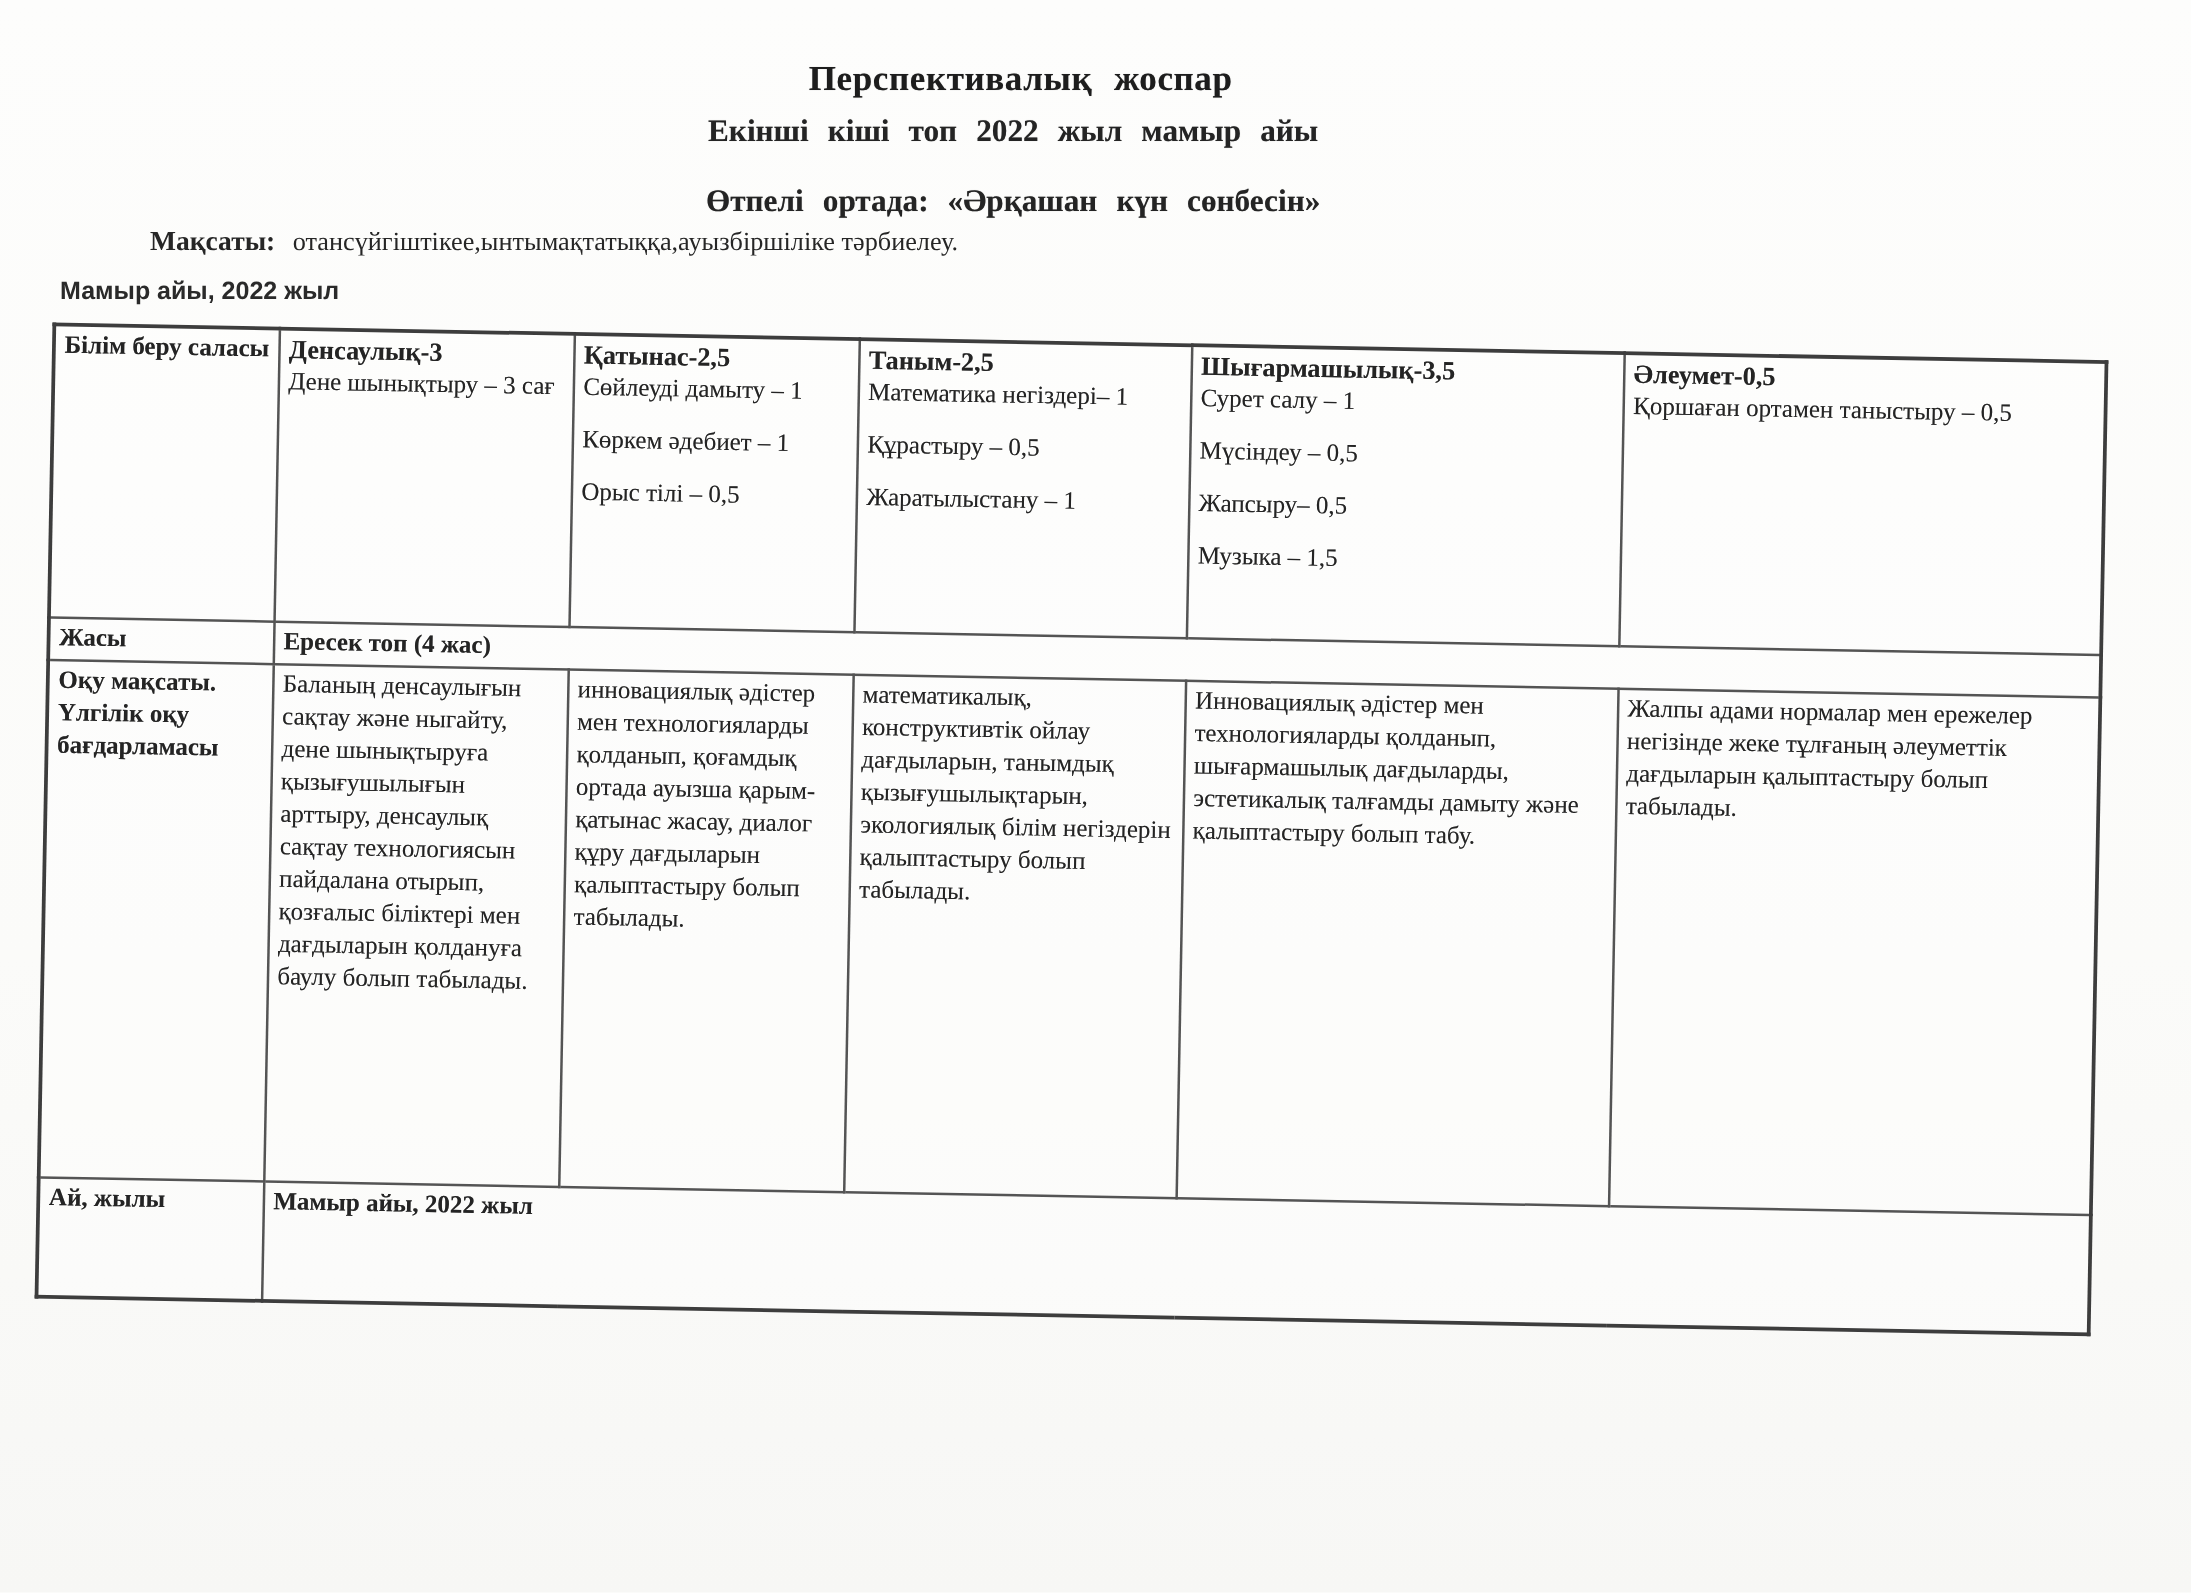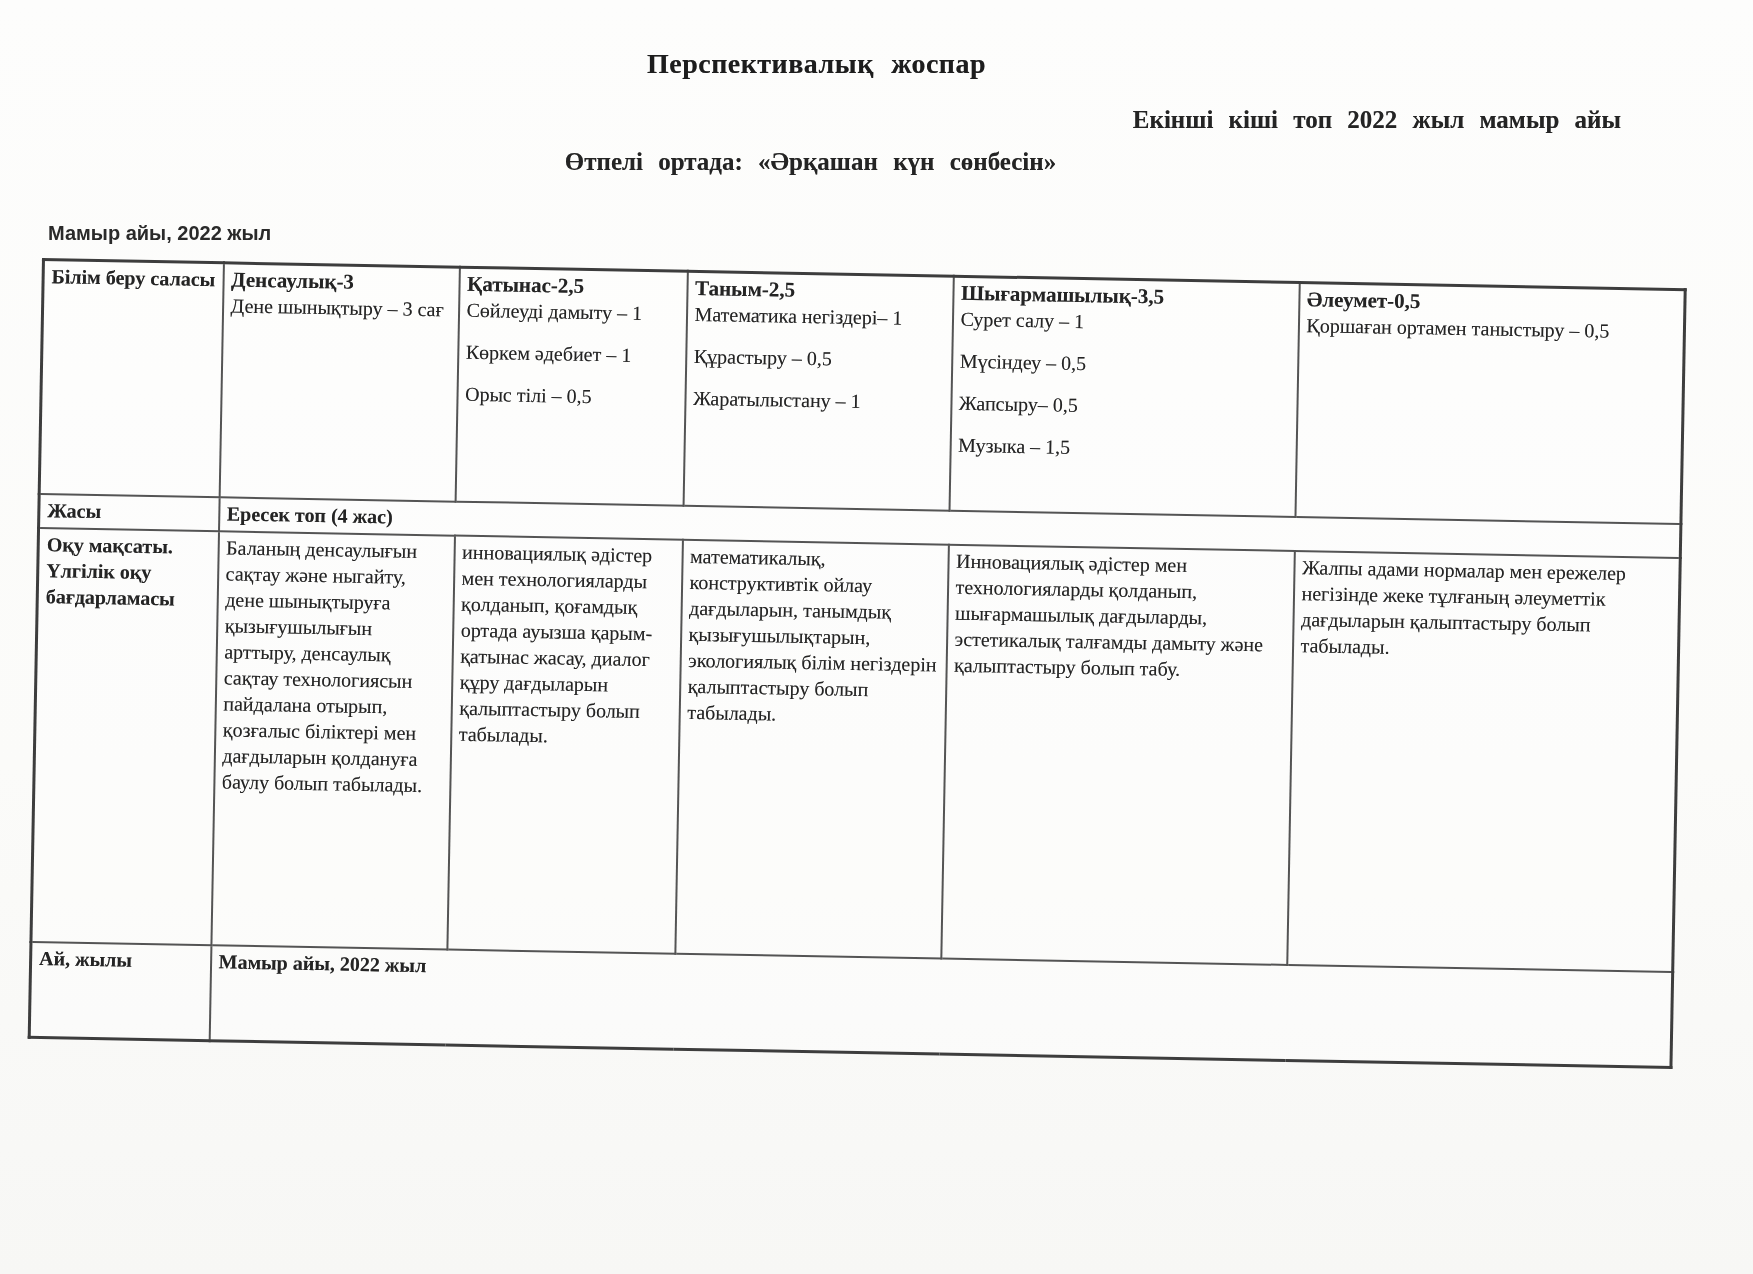--- a/index.html
+++ b/index.html
@@ -17,21 +17,21 @@
     text-align:center;padding-right:120px;box-sizing:border-box;
     font-size:28px;font-weight:bold;word-spacing:10px;letter-spacing:.5px;
     color:#1d1d1d;text-shadow:0 0 .6px rgba(0,0,0,.45);
   }
   .doc-sub{
     position:absolute;left:0;width:1753px;
     text-align:center;padding-right:132px;box-sizing:border-box;
     font-size:25px;font-weight:bold;word-spacing:9px;
     color:#242424;text-shadow:0 0 .6px rgba(0,0,0,.4);
   }
-  .sub-group{top:106px;text-align:right;}
+  .sub-group{top:92px;}
   .sub-theme{top:148px;}
   .goal-line{
     position:absolute;top:180px;left:120px;font-size:21px;color:#262626;
   }
   .goal-line .lbl{font-weight:bold;font-size:22px;margin-right:14px;}
   .month-label{
     position:absolute;top:222px;left:48px;
     font-family:"Liberation Sans", sans-serif;
     font-size:20px;font-weight:bold;color:#2a2a2a;
   }
@@ -77,20 +77,23 @@
 </style>
 </head>
 <body>
 
 <div class="sheet">
 
   <div class="doc-title">Перспективалық жоспар</div>
   <div class="doc-sub sub-group">Екінші кіші топ 2022 жыл мамыр айы</div>
   <div class="doc-sub sub-theme">Өтпелі ортада: «Әрқашан күн сөнбесін»</div>
 
+  <div class="goal-line">
+    <span class="lbl">Мақсаты:</span><span>отансүйгіштікее,ынтымақтатыққа,ауызбіршіліке тәрбиелеу.</span>
+  </div>
 
   <div class="month-label">Мамыр айы, 2022 жыл</div>
 
   <div class="tbl-wrap">
     <table class="plan">
       <colgroup>
         <col style="width:180px">
           <col style="width:236px">
           <col style="width:228px">
         <col style="width:266px">

